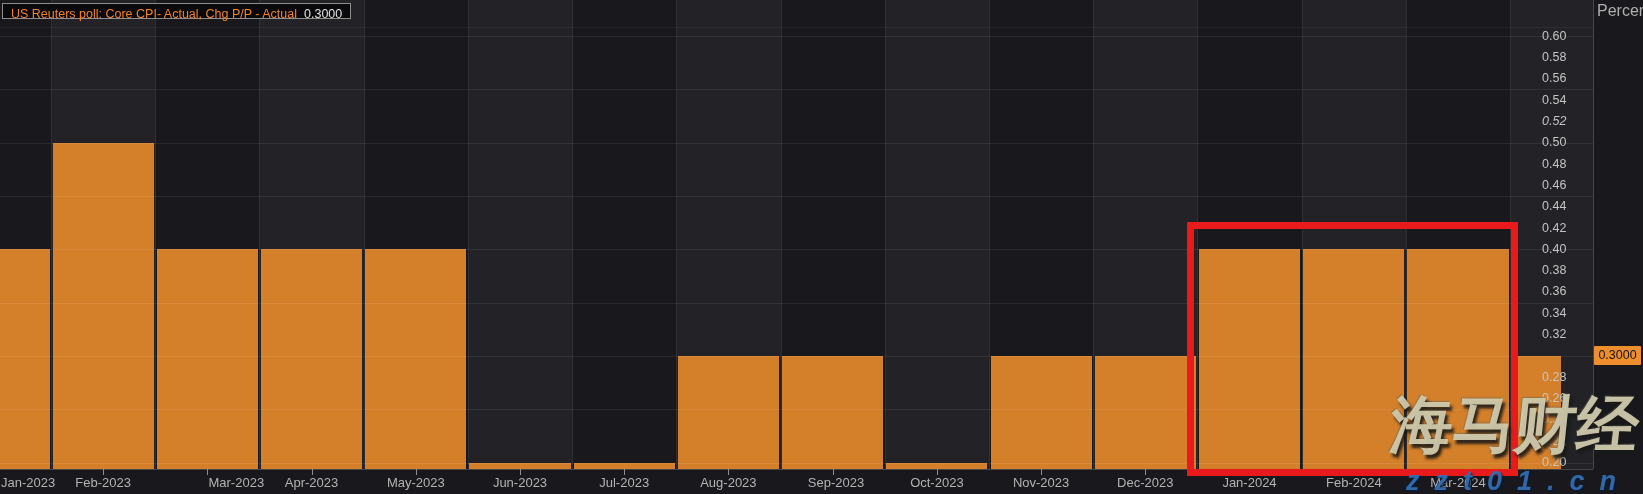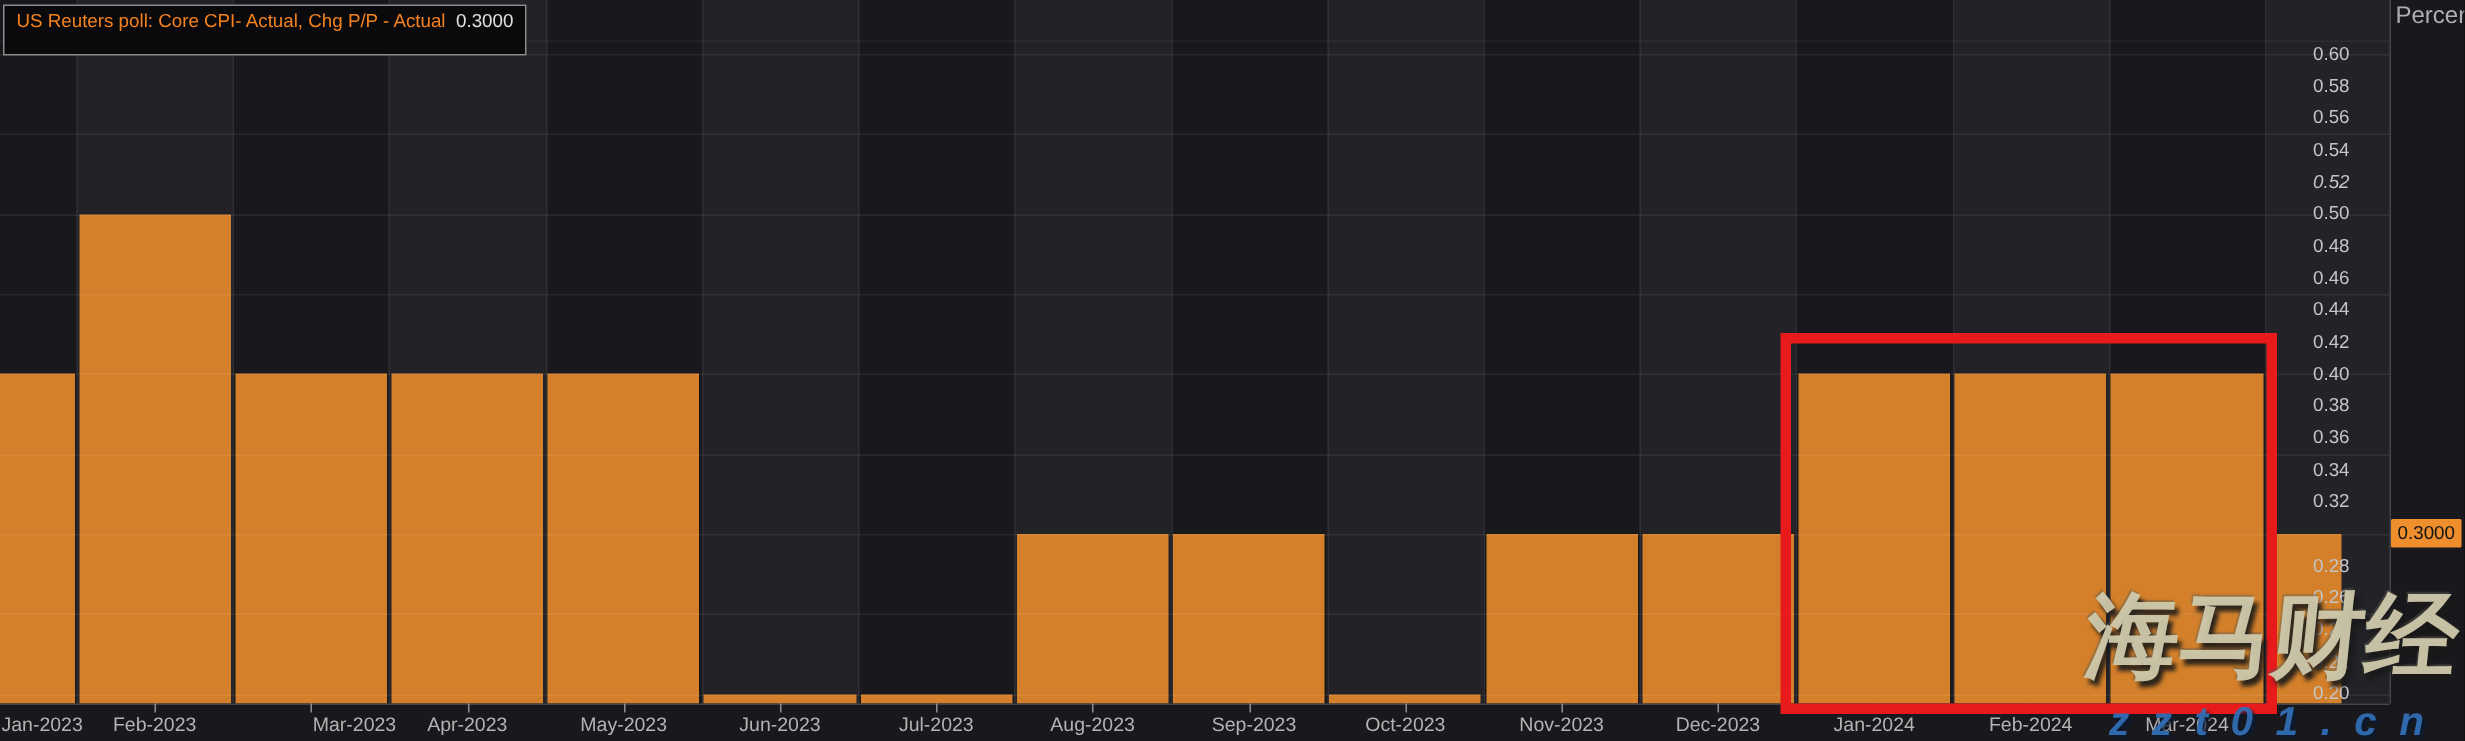--- a/index.html
+++ b/index.html
@@ -19,21 +19,21 @@
   .xtick{top:469px;width:1px;height:6px;background:#8f8f93;}
   .xlabel{top:475px;font-size:13px;color:#b3b3b3;transform:translateX(-50%);white-space:nowrap;}
   .xlabel.first{transform:none;}
   .ylabel{left:1542px;font-size:12.5px;color:#c4c4c4;white-space:nowrap;}
   #percent-label{left:1597px;top:2px;font-size:16px;color:#aeaeae;}
   #value-badge{
     left:1594px;top:346px;width:47px;height:19px;background:#ef8e2d;
     color:#151515;font-size:12.5px;text-align:center;line-height:19px;border-radius:1px;
   }
   #title-box{
-    left:2px;top:3px;height:34px;background:#0a0a0c;border:1px solid #8d8d8d;
+    left:2px;top:3px;height:16px;background:#0a0a0c;border:1px solid #8d8d8d;
     padding:0 8px;line-height:21px;font-size:12.5px;white-space:nowrap;box-sizing:border-box;
   }
   #title-text{color:#f5821f;}
   #title-value{color:#e0e0e0;margin-left:7px;}
   #red-box{
     left:1187px;top:222px;width:331px;height:254px;
     border:7px solid #e81a1c;box-sizing:border-box;
   }
   #wm-cjk{
     left:1391px;top:394px;font-size:62px;font-weight:bold;line-height:1;white-space:nowrap;

